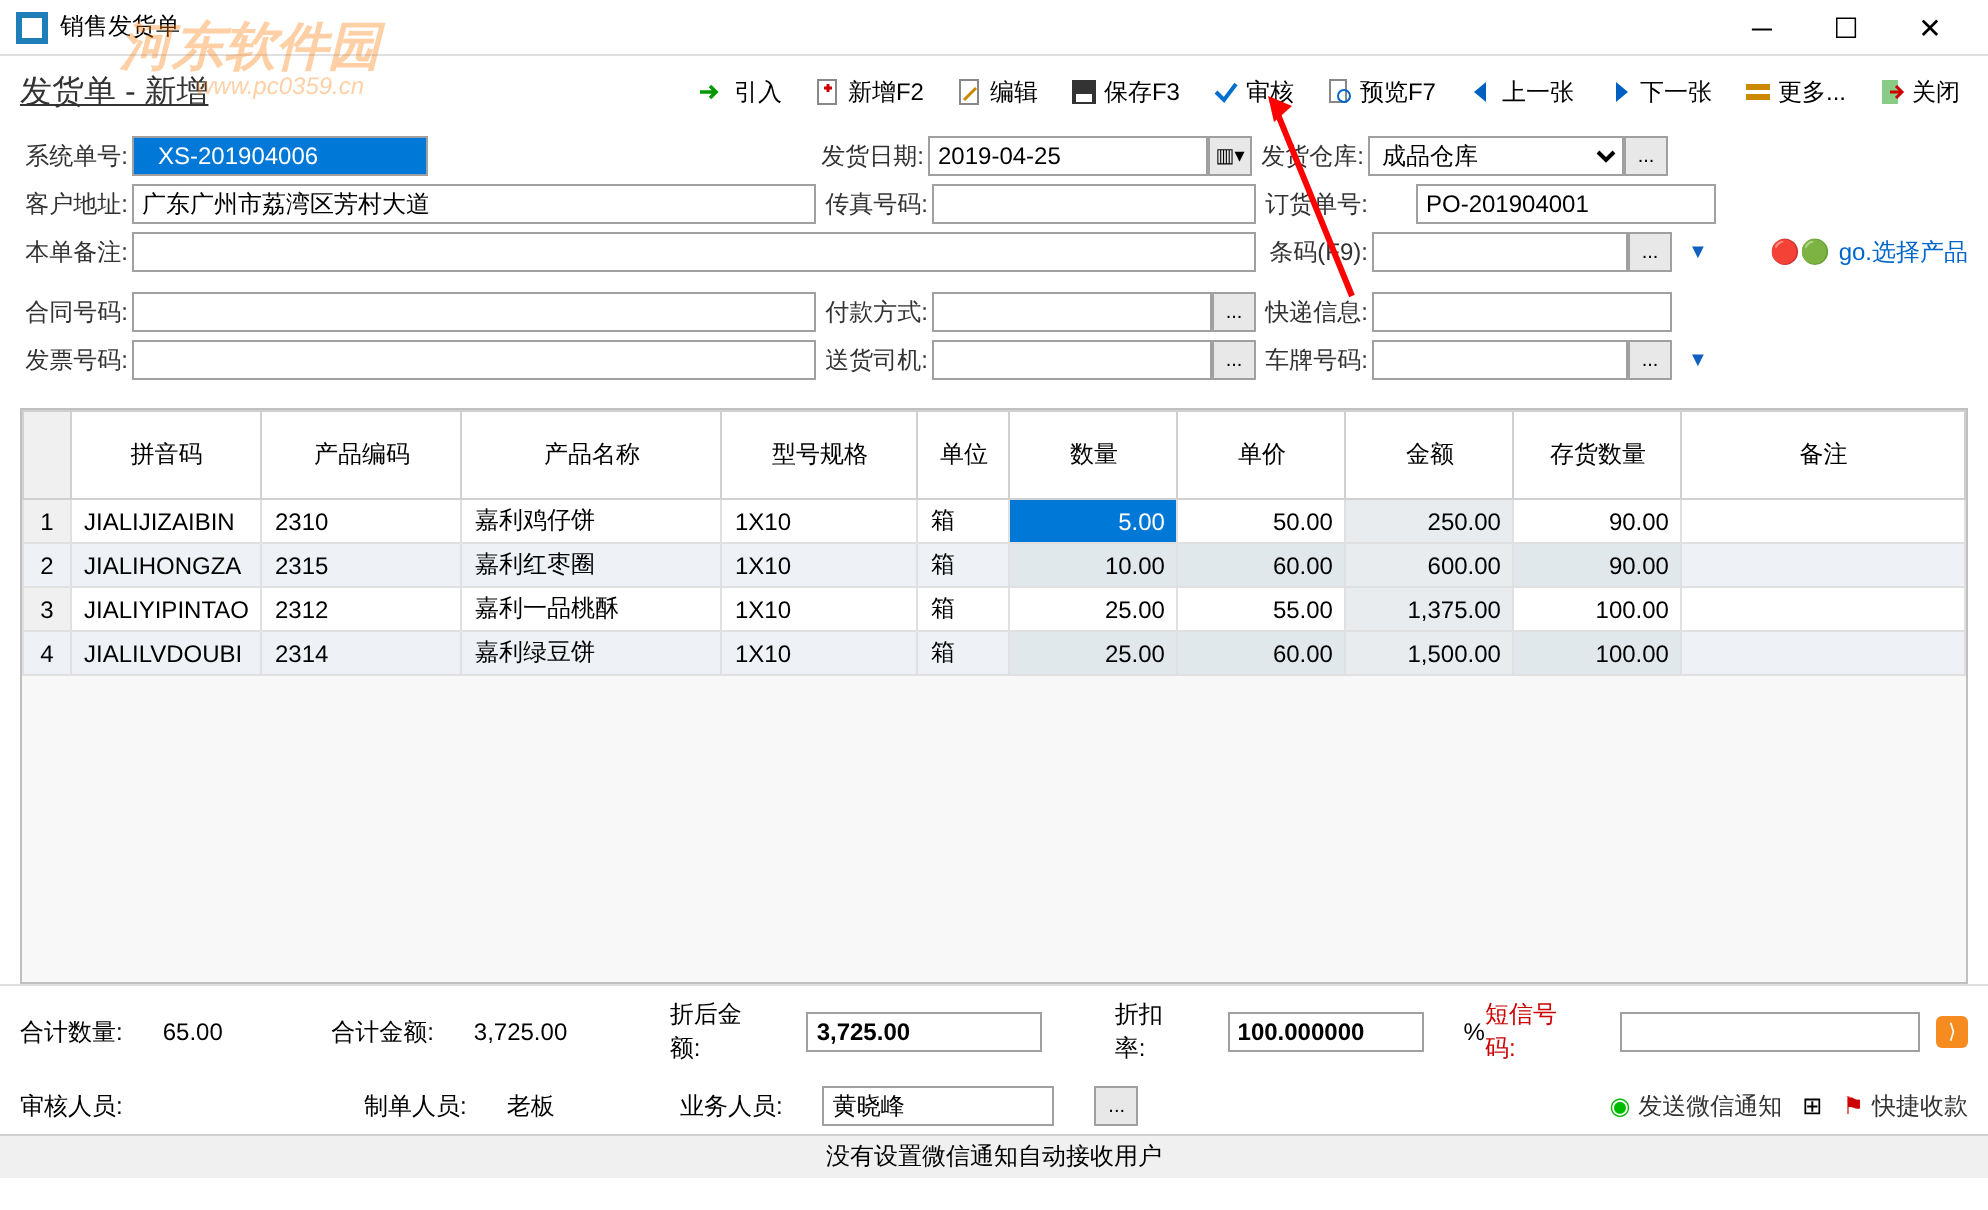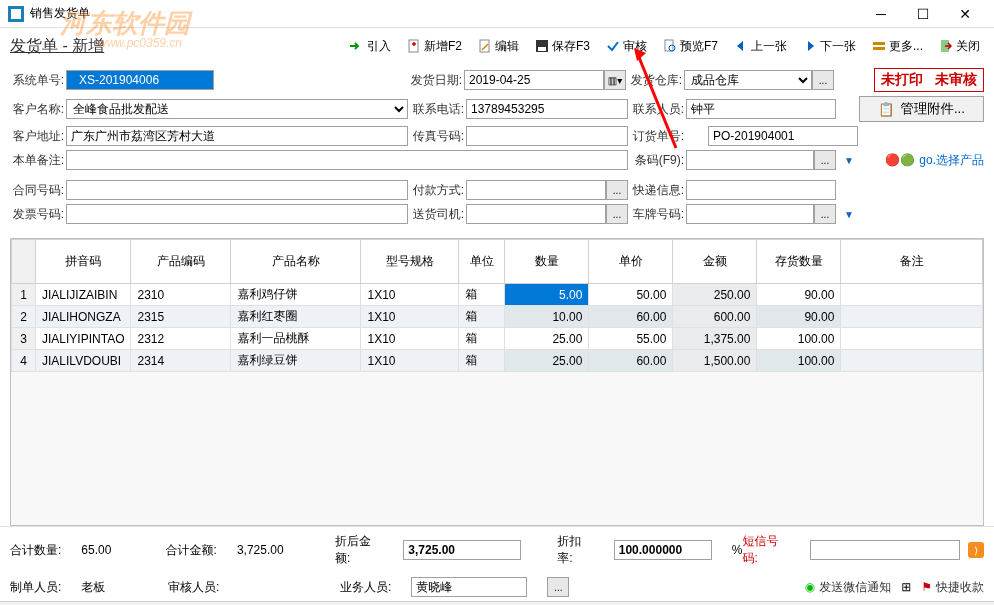--- a/index.html
+++ b/index.html
@@ -159,41 +159,22 @@
     <input class="form-input sel" style="width: 148px;" value="XS-201904006">
     <span style="width:194px"></span>
     <span class="form-label">发货日期:</span>
     <input class="form-input" style="width: 140px;" value="2019-04-25">
     <button class="form-ellipsis">▥▾</button>
     <span style="width:2px"></span>
     <span class="form-label">发货仓库:</span>
     <select class="form-select" style="width:128px"><option>成品仓库</option></select>
     <button class="form-ellipsis">...</button>
     <span style="flex:1"></span>
-    <div class="status-tags">
-      <span class="status-tag">未打印</span>
-      <span class="status-tag">未审核</span>
-    </div>
-  </div>
-
-  <div class="form-row">
-    <span class="form-label">客户名称:</span>
-    <select class="form-select" style="width:342px"><option>全峰食品批发配送</option></select>
-    <span style="width:2px"></span>
-    <span class="form-label">联系电话:</span>
-    <input class="form-input" style="width: 162px;" value="13789453295">
-    <span style="width:2px"></span>
-    <span class="form-label">联系人员:</span>
-    <input class="form-input" style="width: 150px;" value="钟平">
-    <span style="flex:1"></span>
-    <button class="side-btn">
-        <span>📋</span>
-        <span>管理附件...</span>
-      </button>
-  </div>
+  </div>
+
 
   <div class="form-row">
     <span class="form-label">客户地址:</span>
     <input class="form-input" style="width: 342px;" value="广东广州市荔湾区芳村大道">
     <span style="width:2px"></span>
     <span class="form-label">传真号码:</span>
     <input class="form-input" style="width: 162px;" value="">
     <span style="width:2px"></span>
     <span class="form-label">订货单号:</span>
     <input class="form-input" style="width: 150px; margin-left: 22px;" value="PO-201904001">
@@ -340,27 +321,27 @@
   <span style="flex:1"></span>
   <div class="summary-item">
     <span style="color:#c00">短信号码:</span>
     <input class="form-input" style="width: 150px;" value="">
   </div>
   <span style="width:8px"></span>
   <span class="rss-ic">⟩</span>
 </div>
 
 <div class="bottom-row">
+  <div class="summary-item" style="width:172px">
+    <span>审核人员:</span>
+    <span></span>
+  </div>
   <div class="summary-item" style="width:158px">
     <span>制单人员:</span>
     <span>老板</span>
-  </div>
-  <div class="summary-item" style="width:172px">
-    <span>审核人员:</span>
-    <span></span>
   </div>
   <div class="summary-item">
     <span>业务人员:</span>
     <input class="form-input" style="width: 116px;" value="黄晓峰">
     <button class="form-ellipsis">...</button>
   </div>
   <span style="flex:1"></span>
   <div class="link-btn" style="color:#333">
       <span style="color:#0b0">◉</span>
       <span>发送微信通知</span>

